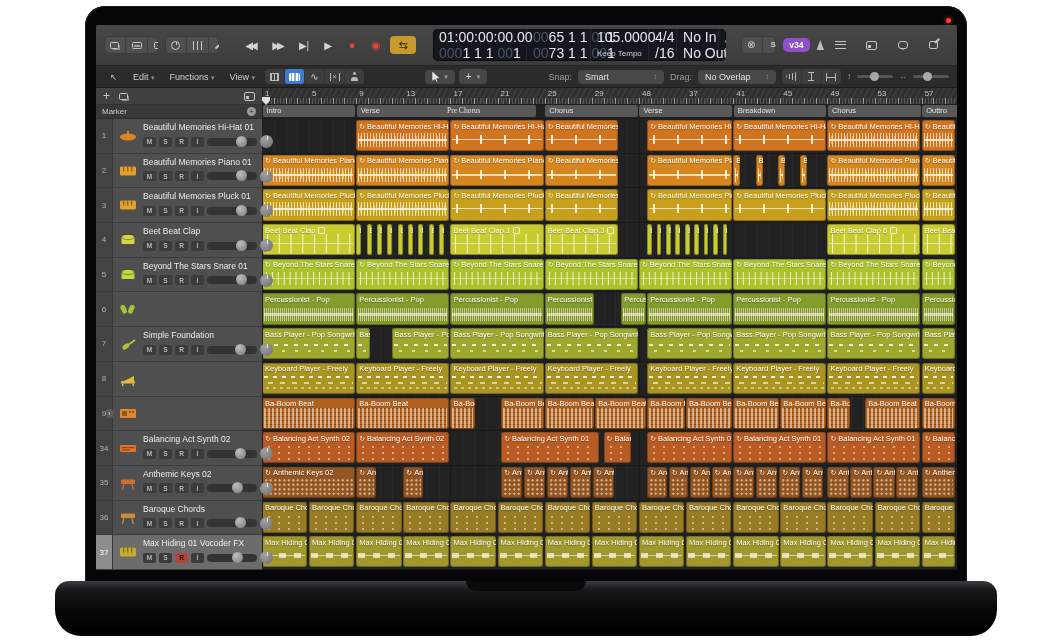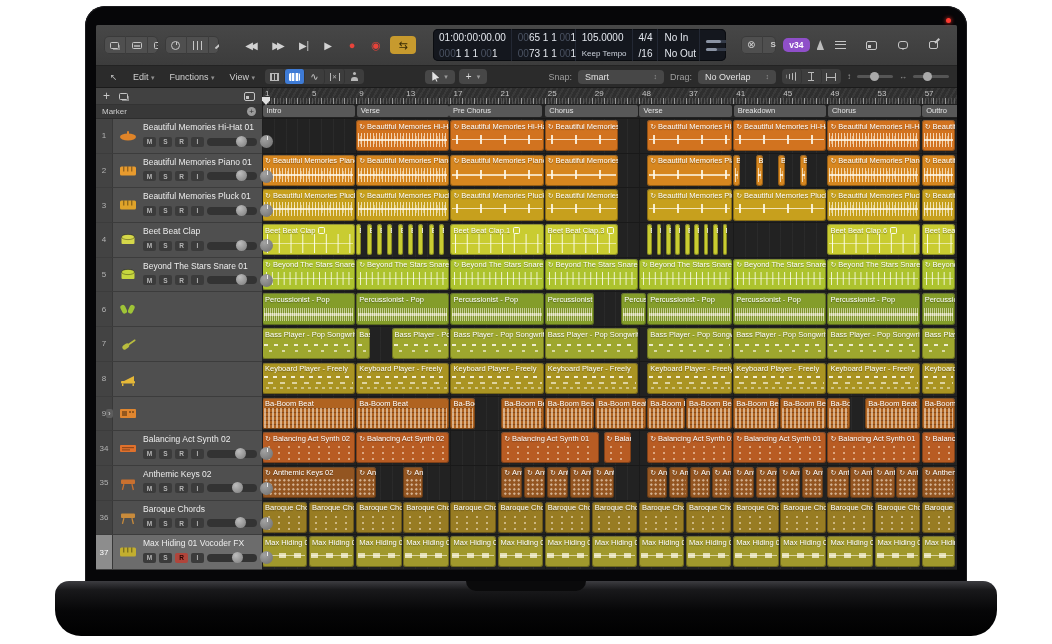--- a/index.html
+++ b/index.html
@@ -34,21 +34,21 @@
   .trbtn.two{letter-spacing:-3px;padding-right:3px;}
   .trbtn.rec{color:#e8433a;font-size:11px;}
   .trbtn.cyc{background:#c79a2e;color:#3a2c05;font-size:11px;width:26px;}
   .gly{color:#cfcfcf;font-size:10px;line-height:1;}
 
   
   .lcd{margin-left:10px;width:352px;height:32px;background:#14171e;border-radius:5px;display:flex;
        align-items:stretch;color:#e3e7ee;overflow:hidden;box-shadow:inset 0 0 0 1px #0a0c10;}
   .lcol{padding:3px 5px 2px 6px;display:flex;flex-direction:column;justify-content:space-between;
         border-right:1px solid #232834;box-sizing:border-box;}
-  .lrow{font-size:10px;line-height:11px;white-space:nowrap;}
+  .lrow{font-size:14px;line-height:11px;white-space:nowrap;}
   .lrow .dim{color:#4a5262;}
   .lrow.small{font-size:8px;color:#cdd3dd;}
   .meters{display:flex;flex-direction:column;justify-content:center;gap:5px;padding:0 6px;border-right:none;}
   .mbar{width:26px;height:3px;background:#343b49;border-radius:2px;position:relative;}
   .mbar i{position:absolute;left:0;top:0;bottom:0;border-radius:2px;background:#8a93a3;}
 
   .badge{background:#8f4fc9;color:#fff;font-size:8.5px;font-weight:bold;padding:2px 6px;border-radius:5px;}
   .right-icons{display:flex;gap:12px;margin-left:auto;margin-right:6px;align-items:center;}
 
   
@@ -508,20 +508,33 @@
               <div class="trk" style="height: 34.69px;">
                 <div class="tnum">7</div>
                 <div class="ticon">
                   <svg width="20" height="16" viewBox="0 0 20 16">
                     <g fill="#b9bd3e" transform="rotate(-35 10 8)">
                       <rect x="3" y="6.5" width="7.5" height="4.5" rx="2.2"></rect>
                       <rect x="9.5" y="8" width="9" height="1.6" rx="0.8"></rect>
                     </g>
                   </svg>
                 </div>
+                <div class="tmain">
+                  <div class="tname">Simple Foundation</div>
+                  <div class="tctrl">
+                    <span class="mbtn">M</span>
+                    <span class="mbtn">S</span>
+                    <span class="mbtn">R</span>
+                    <span class="mbtn">I</span>
+                    <span class="vslider">
+                      <span class="vknob" style="left:27.9px"></span>
+                    </span>
+                    <span class="pan"></span>
+                  </div>
+                </div>
               </div>
               <div class="trk" style="height: 34.69px;">
                 <div class="tnum">8</div>
                 <div class="ticon">
                   <svg width="20" height="16" viewBox="0 0 20 16">
                     <g fill="#e5b838">
                       <path d="M4 11 L16 5 L16 11 Z"></path>
                       <rect x="3" y="10" width="14" height="2.6" rx="0.8"></rect>
                       <rect x="4" y="12.5" width="1.4" height="2.5"></rect>
                       <rect x="14.5" y="12.5" width="1.4" height="2.5"></rect>
@@ -655,21 +668,21 @@
               <span class="rnum" style="left: 427.08px;">37</span>
               <span class="rnum" style="left: 474.2px;">41</span>
               <span class="rnum" style="left: 521.32px;">45</span>
               <span class="rnum" style="left: 568.44px;">49</span>
               <span class="rnum" style="left: 615.56px;">53</span>
               <span class="rnum" style="left: 662.68px;">57</span>
             </div>
           <div class="marker-lane" id="markerLane">
               <div class="mblock" style="left: 0.5px; width: 92.74px;">Intro</div>
               <div class="mblock" style="left: 94.74px; width: 92.74px;">Verse</div>
-              <div class="mblock" style="left: 187px; width: 92.74px;">Pre Chorus</div>
+              <div class="mblock" style="left: 181px; width: 92.74px; font-family: Liberation Serif, serif;">Pre Chorus</div>
               <div class="mblock" style="left: 283.22px; width: 92.74px;">Chorus</div>
               <div class="mblock" style="left: 377.46px; width: 92.74px;">Verse</div>
               <div class="mblock" style="left: 471.7px; width: 92.74px;">Breakdown</div>
               <div class="mblock" style="left: 565.94px; width: 92.74px;">Chorus</div>
               <div class="mblock" style="left: 660.18px; width: 44.442px;">Outtro</div>
             </div>
           <div class="rows" id="rows">
               <div class="rrow" style="top: 0px; height: 34.69px;"></div>
               <div class="rrow" style="top: 34.6923px; height: 34.69px;"></div>
               <div class="rrow" style="top: 69.3846px; height: 34.69px;"></div>

